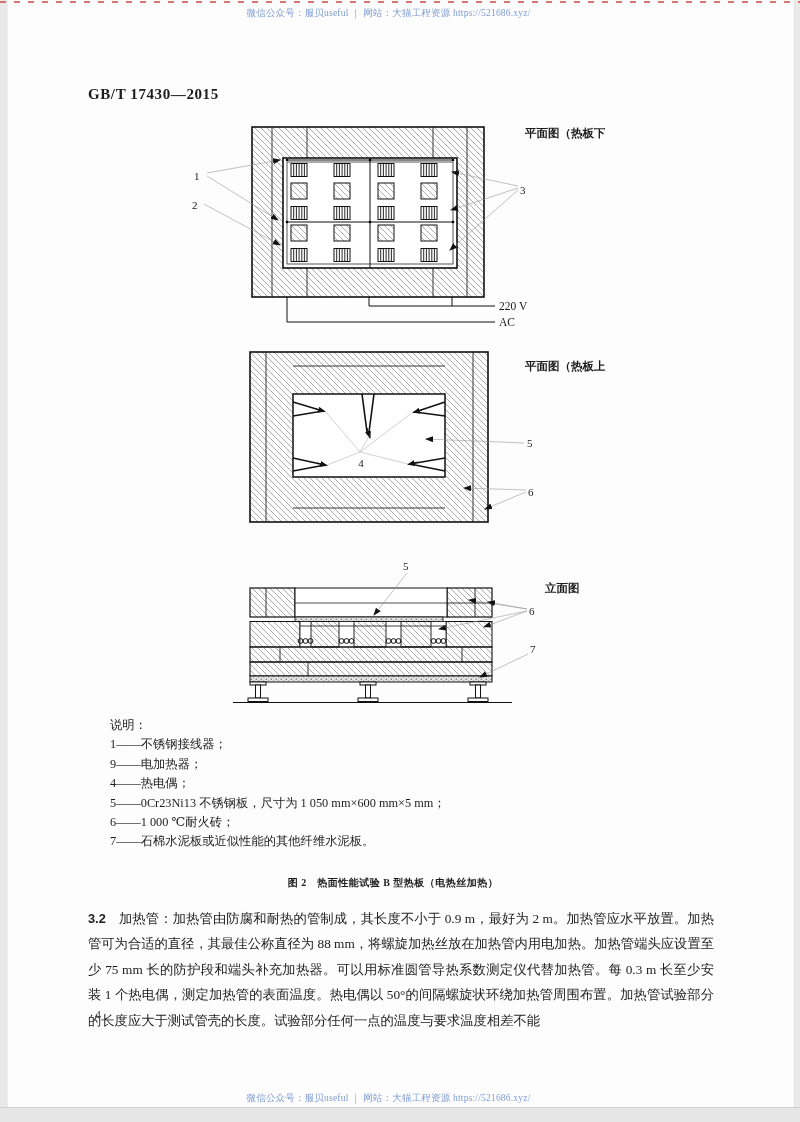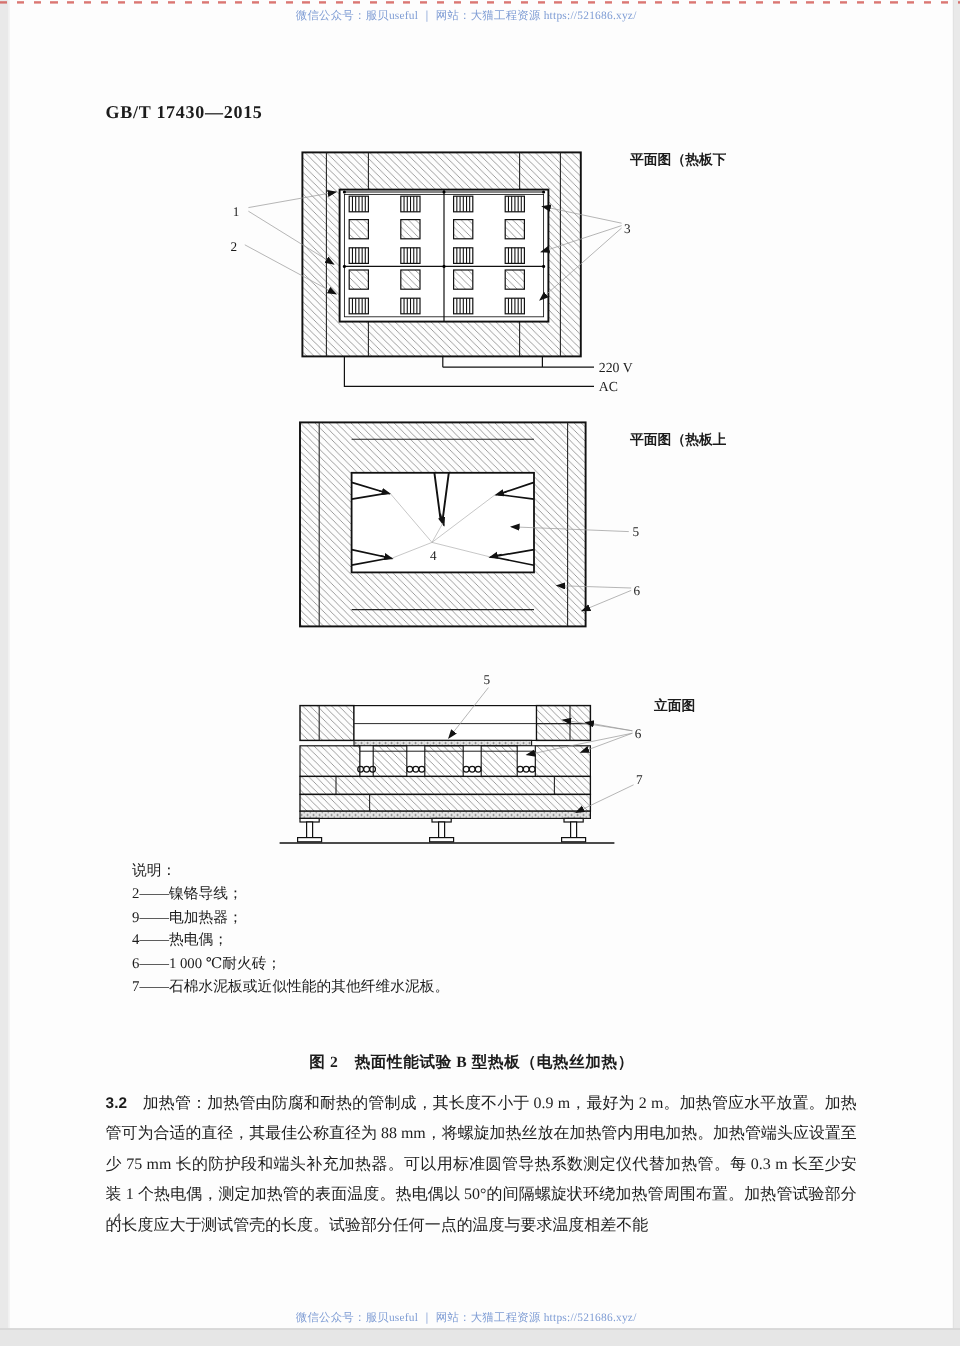--- a/index.html
+++ b/index.html
@@ -15,21 +15,21 @@
     background:repeating-linear-gradient(90deg,#cf4a44 0 6px,transparent 6px 14px);opacity:.75;}
   .watermark{position:absolute;left:0;width:777px;text-align:center;
     color:#7e9cd4;font-size:9.5px;letter-spacing:.2px;font-family:"Liberation Serif","DejaVu Serif",serif;}
   .wm-top{top:7px;}
   .wm-bottom{top:1092px;}
   .std-no{position:absolute;left:88px;top:86px;font-weight:bold;font-size:15px;letter-spacing:.6px;}
   .diagram{position:absolute;}
   svg text{font-family:"Liberation Serif","DejaVu Serif",serif;fill:#1c1c1c;}
   .legend{position:absolute;left:110px;top:716px;font-size:12.3px;line-height:19.4px;}
   .legend div{white-space:nowrap;}
-  .caption{position:absolute;left:0;top:876px;width:786px;text-align:center;font-weight:bold;font-size:13px;letter-spacing:.5px;}
+  .caption{position:absolute;left:0;top:876px;width:786px;text-align:center;font-weight:bold;font-size:10px;letter-spacing:.5px;}
   .para{position:absolute;left:88px;top:906px;width:626px;font-size:13.3px;line-height:25.4px;text-align:justify;}
   .para .secno{font-weight:bold;margin-right:13px;font-family:"Liberation Sans",sans-serif;font-size:12.8px;}
   .pageno{position:absolute;left:95px;top:1008px;font-size:12px;color:#444;}
 </style>
 </head>
 <body>
 
 <div class="page"></div>
 <div class="red-dashes"></div>
 
@@ -220,23 +220,24 @@
   <path d="M377,65 L334,81" stroke="#999" stroke-width="0.6" marker-end="url(#ar3)"></path>
   <text x="379" y="69" font-size="11">6</text>
   <path d="M378,108 L330,131" stroke="#999" stroke-width="0.6" marker-end="url(#ar3)"></path>
   <text x="380" y="107" font-size="11">7</text>
 
   <text x="395" y="46" font-size="11.5" font-weight="600">立面图</text>
 </svg>
 
 <div class="legend">
   <div>说明：</div>
-  <div>2——镍铬导线；</div>
+  <div>1——不锈钢接线器；</div>
   <div>9——电加热器；</div>
   <div>4——热电偶；</div>
+  <div>5——0Cr23Ni13 不锈钢板，尺寸为 1 050 mm×600 mm×5 mm；</div>
   <div>6——1 000 ℃耐火砖；</div>
   <div>7——石棉水泥板或近似性能的其他纤维水泥板。</div>
 </div>
 
 <div class="caption">图 2　热面性能试验 B 型热板（电热丝加热）</div>
 
 <div class="para">
   <span class="secno">3.2</span><span>加热管：加热管由防腐和耐热的管制成，其长度不小于 0.9 m，最好为 2 m。加热管应水平放置。加热管可为合适的直径，其最佳公称直径为 88 mm，将螺旋加热丝放在加热管内用电加热。加热管端头应设置至少 75 mm 长的防护段和端头补充加热器。可以用标准圆管导热系数测定仪代替加热管。每 0.3 m 长至少安装 1 个热电偶，测定加热管的表面温度。热电偶以 50°的间隔螺旋状环绕加热管周围布置。加热管试验部分的长度应大于测试管壳的长度。试验部分任何一点的温度与要求温度相差不能</span>
 </div>
 

